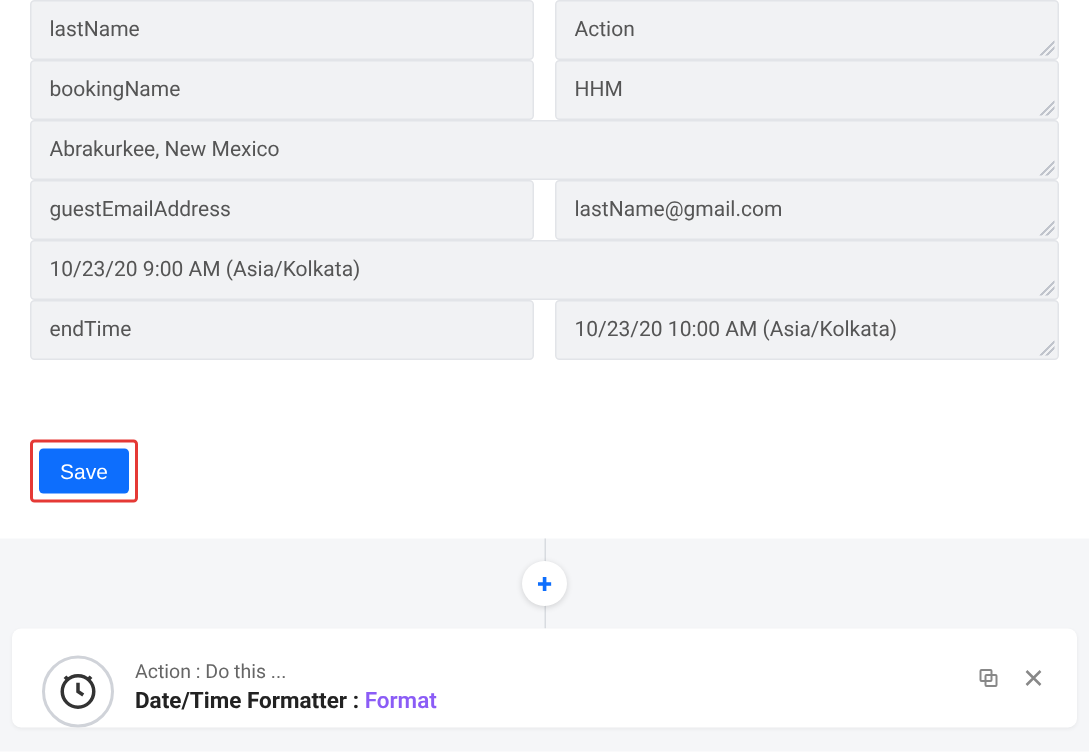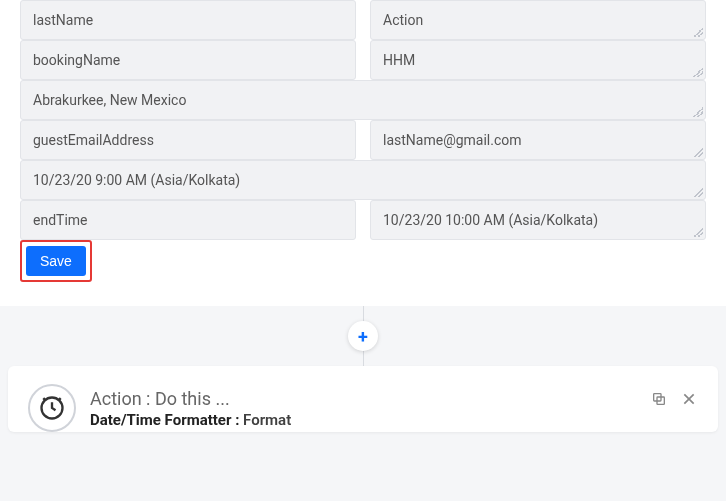--- a/index.html
+++ b/index.html
@@ -49,21 +49,22 @@
   .cell.value::after {
     content: "";
     position: absolute;
     right: 2px;
     bottom: 2px;
     width: 10px;
     height: 10px;
     background: linear-gradient(135deg, transparent 0%, transparent 50%, #c0c4cc 50%, #c0c4cc 60%, transparent 60%, transparent 70%, #c0c4cc 70%, #c0c4cc 80%, transparent 80%);
   }
   .save-area {
-    padding: 0 20px 4px 20px;
+    padding: 15px 20px 4px 20px;
+    margin-top: 38px;
   }
   .save-highlight {
     display: inline-block;
     border: 2px solid #e53935;
     border-radius: 3px;
     padding: 4px;
   }
   .save-btn {
     background: #0d6efd;
     color: #fff;
@@ -122,23 +123,23 @@
     border-radius: 50%;
     border: 2px solid #d0d3d9;
     background: #fff;
     display: flex;
     align-items: center;
     justify-content: center;
     flex-shrink: 0;
   }
   .clock-badge svg { width: 28px; height: 28px; }
   .action-text { flex: 1; padding-top: 4px; }
-  .action-label { font-size: 18px; color: #666; }
+  .action-label { font-size: 13px; color: #666; }
   .action-title { font-size: 15px; font-weight: 700; color: #222; margin-top: 2px; }
-  .action-title .sub { color: #404040; font-weight: 600; }
+  .action-title .sub { color: #8b5cf6; font-weight: 600; }
   .card-actions {
     display: flex;
     gap: 12px;
     align-items: center;
     padding-top: 6px;
   }
   .icon-btn {
     width: 18px;
     height: 18px;
     cursor: pointer;

